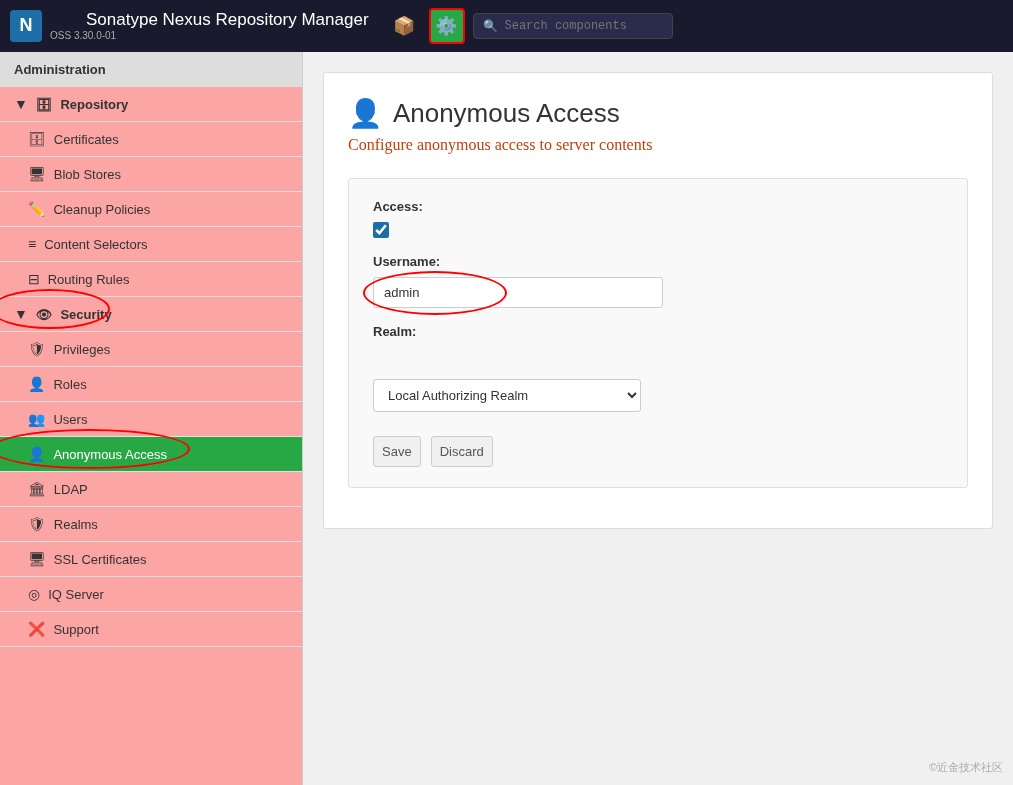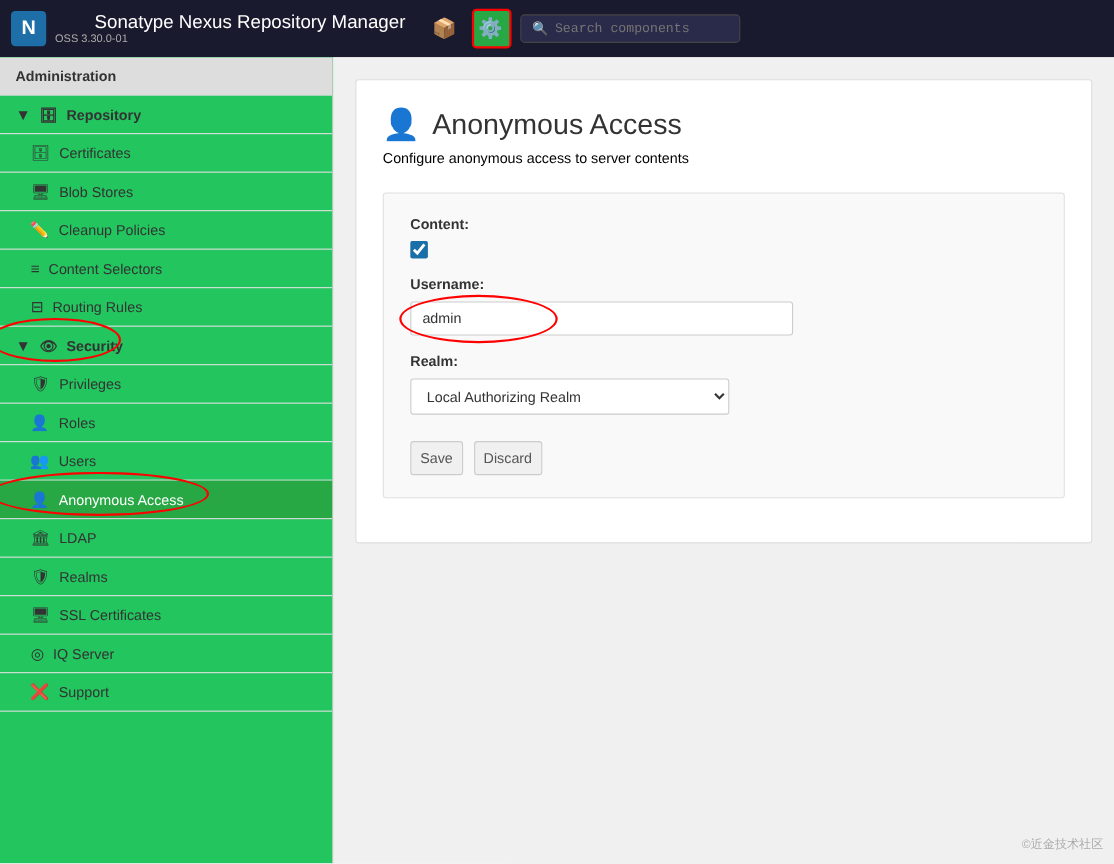--- a/index.html
+++ b/index.html
@@ -59,21 +59,21 @@
     
     .main-layout {
       display: flex;
       flex: 1;
       overflow: hidden;
     }
 
     
     .sidebar {
       width: 303px;
-      background: #22c55e;
+      background: #fca5a5;
       flex-shrink: 0;
       overflow-y: auto;
       border-right: 1px solid #ccc;
     }
     .sidebar-section-header {
       padding: 10px 14px;
       font-weight: bold;
       font-size: 13px;
       color: #333;
       background: #ddd;
@@ -136,31 +136,31 @@
       padding: 24px;
     }
     .page-title {
       display: flex;
       align-items: center;
       gap: 10px;
       margin-bottom: 6px;
     }
     .page-title-icon { font-size: 28px; color: #333; }
     .page-title-text { font-size: 26px; color: #333; font-weight: normal; }
-    .page-subtitle { color: #000000; font-size: 13px; margin-bottom: 24px; }
+    .page-subtitle { color: #c2410c; font-size: 16px; margin-bottom: 24px; font-family: Liberation Serif, serif; }
 
     .form-section { background: #f9f9f9; border: 1px solid #e0e0e0; border-radius: 3px; padding: 20px 24px; margin-bottom: 16px; }
 
     .field-label { font-size: 13px; font-weight: bold; color: #333; margin-bottom: 8px; }
     .checkbox-row { display: flex; align-items: center; gap: 8px; margin-bottom: 16px; }
     .checkbox-row input[type=checkbox] { width: 16px; height: 16px; accent-color: #1a6fa8; }
     .checkbox-label { font-size: 13px; color: #333; }
 
     .text-input {
-      width: 348px;
+      width: 290px;
       padding: 7px 10px;
       border: 1px solid #ccc;
       border-radius: 3px;
       font-size: 13px;
       color: #333;
       background: white;
       outline: none;
     }
 
     .input-highlight-circle {
@@ -171,28 +171,29 @@
       content: '';
       position: absolute;
       border: 2px solid red;
       border-radius: 50%;
       top: -6px; left: -10px;
       width: 140px; height: 40px;
       pointer-events: none;
     }
 
     .select-input {
-      width: 290px;
+      width: 268px;
       padding: 7px 10px;
       border: 1px solid #ccc;
       border-radius: 3px;
       font-size: 13px;
       color: #333;
       background: white;
       outline: none;
+      margin-top: 32px;
     }
 
     .btn-row { display: flex; gap: 10px; margin-top: 24px; }
     .btn {
       padding: 7px 8px;
       border-radius: 3px;
       font-size: 13px;
       cursor: pointer;
       border: 1px solid #ccc;
       background: #f0f0f0;
@@ -311,21 +312,21 @@
 
       <div class="page-title">
         <span class="page-title-icon">👤</span>
         <span class="page-title-text">Anonymous Access</span>
       </div>
       <div class="page-subtitle">Configure anonymous access to server contents</div>
 
       <div class="form-section">
 
         
-        <div class="field-label">Content:</div>
+        <div class="field-label">Access:</div>
         <div class="checkbox-row">
           <input type="checkbox" checked="" style="">
         </div>
 
         
         <div class="field-label">Username:</div>
         <div style="margin-bottom: 16px;">
           <div class="input-highlight-circle">
             <input type="text" class="text-input" value="admin" style="">
           </div>

